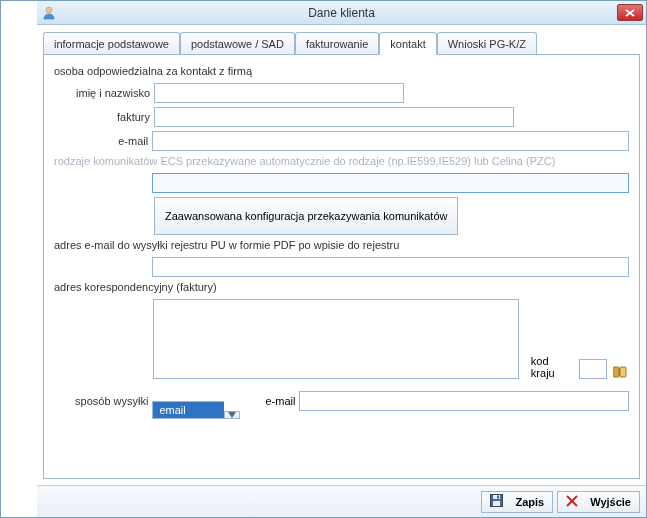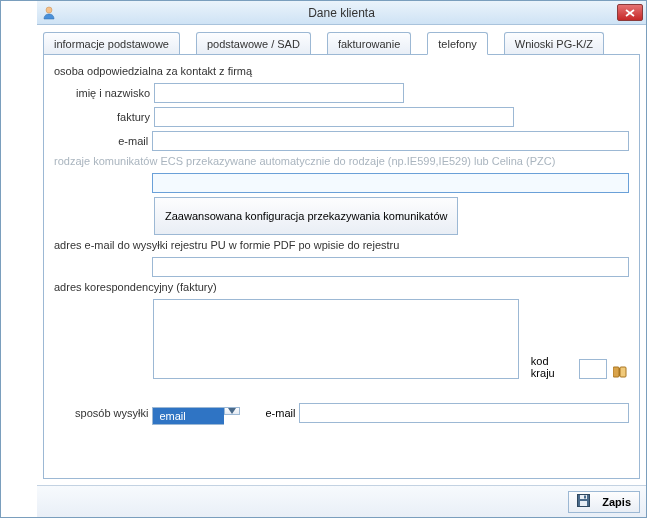--- a/index.html
+++ b/index.html
@@ -62,21 +62,21 @@
     cursor: pointer;
   }
   .content {
     flex: 1;
     padding: 6px;
     display: flex;
     flex-direction: column;
   }
   .tabs {
     display: flex;
-    gap: 16px;
+    gap: 0;
   }
   .tab {
     border: 1px solid #9cb8d4;
     border-bottom: none;
     background: linear-gradient(#fcfdff, #e8eef6);
     padding: 5px 10px 4px 10px;
     font-size: 11px;
     color: #333;
     cursor: pointer;
     margin-right: 0;
@@ -136,23 +136,22 @@
     border: 1px solid #9cb8d4;
     background: linear-gradient(#fdfdfe, #e9eef5);
     padding: 3px 10px;
     font-size: 11px;
     font-family: inherit;
     cursor: pointer;
     height: 38px;
   }
   .combo {
     display: inline-flex;
-    align-items: flex-start;
+    align-items: flex-end;
     height: 36px;
-    margin-top: 24px;
   }
   .combo .combo-text {
     border: 1px solid #9cb8d4;
     border-right: none;
     background: #2f74c4;
     color: #fff;
     padding: 2px 6px;
     font-size: 11px;
     width: 72px;
   }
@@ -209,21 +208,21 @@
         <line x1="9" y1="1" x2="1" y2="7" stroke="#fff" stroke-width="1.6"></line>
       </svg>
     </div>
   </div>
 
   <div class="content">
     <div class="tabs">
       <div class="tab">informacje podstawowe</div>
       <div class="tab">podstawowe / SAD</div>
       <div class="tab">fakturowanie</div>
-      <div class="tab active">telefony</div>
+      <div class="tab active">kontakt</div>
       <div class="tab">Wnioski PG-K/Z</div>
     </div>
 
     <div class="tabpanel">
 
       <div class="section-label">osoba odpowiedzialna za kontakt z firmą</div>
 
       <div class="row">
         <label>imię i nazwisko</label>
         <input class="tinput" style="width: 250px;" value="">
@@ -293,15 +292,24 @@
       <span>
         <svg width="13" height="13" viewBox="0 0 13 13">
           <rect x="0.5" y="0.5" width="12" height="12" fill="#4a6a8a" stroke="#2f4860"></rect>
           <rect x="3" y="1" width="7" height="4" fill="#e8eef5"></rect>
           <rect x="3" y="7" width="7" height="5" fill="#e8eef5"></rect>
           <rect x="7" y="1.5" width="2" height="3" fill="#4a6a8a"></rect>
         </svg>
       </span>
       <span>Zapis</span>
     </button>
+    <button class="fbtn">
+      <span>
+        <svg width="12" height="12" viewBox="0 0 12 12">
+          <line x1="1" y1="1" x2="11" y2="11" stroke="#c62828" stroke-width="2"></line>
+          <line x1="11" y1="1" x2="1" y2="11" stroke="#c62828" stroke-width="2"></line>
+        </svg>
+      </span>
+      <span>Wyjście</span>
+    </button>
   </div>
 
 </div>
 
 </body></html>

